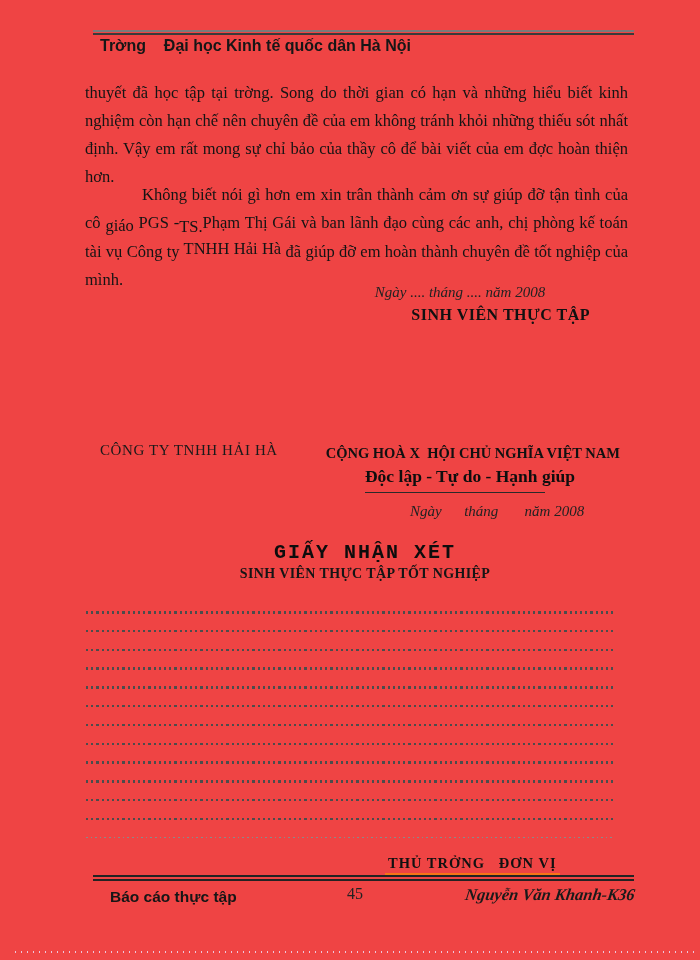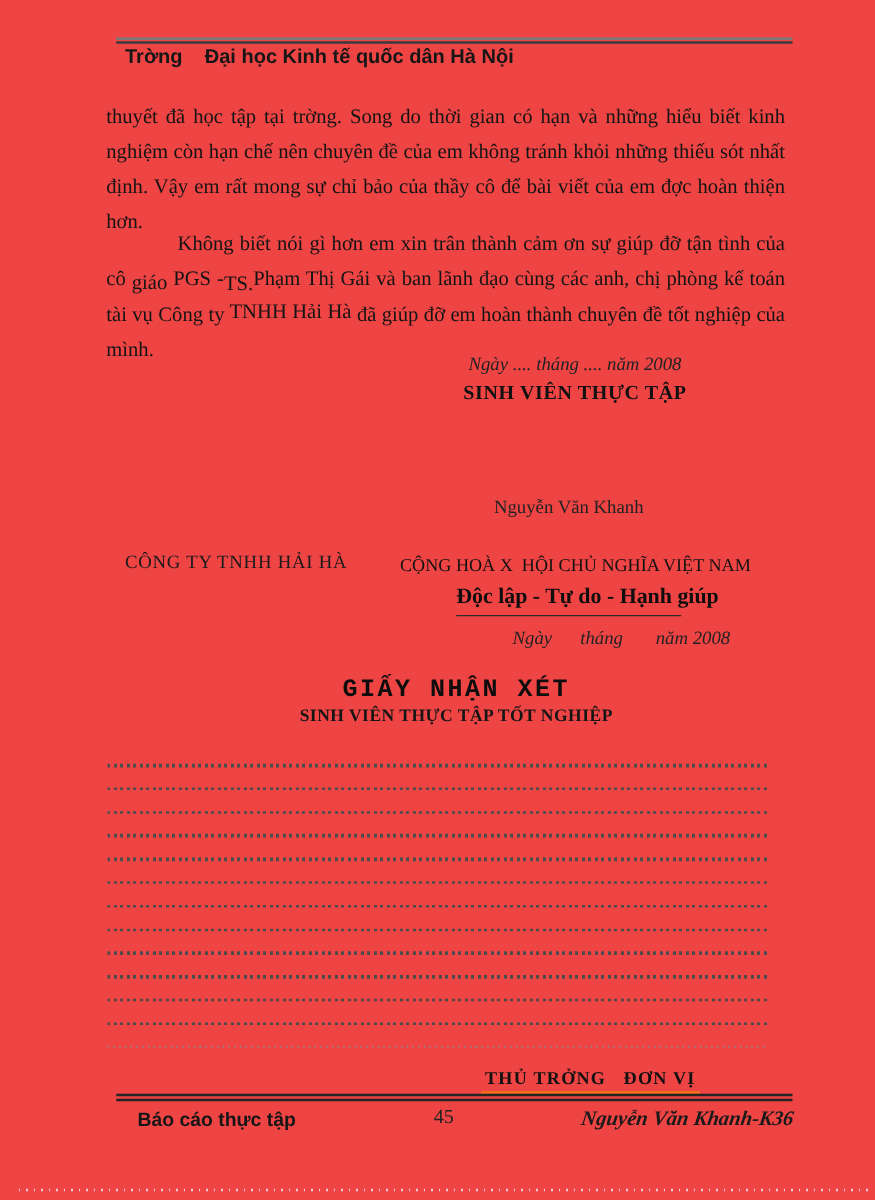--- a/index.html
+++ b/index.html
@@ -16,25 +16,25 @@
   }
   
   .para{left:85px;width:543px;font-size:16.5px;line-height:28px;text-align:justify;color:#141414;}
   .para1{top:62px;}
   .para2{top:164px;line-height:28.5px;text-indent:57px;}
   .lower-2{position:relative;top:3px;}
   .lower-3{position:relative;top:4px;}
   .raise-2{position:relative;top:-3px;}
   
   .sign-date{left:330px;top:284px;width:260px;text-align:center;font-style:italic;font-size:15px;color:#222;}
-  .sign-role{left:330px;top:306px;width:260px;text-align:center;font-weight:bold;font-size:16px;letter-spacing:0.5px;color:#111;}
+  .sign-role{left:330px;top:306px;width:260px;text-align:right;font-weight:bold;font-size:16px;letter-spacing:0.5px;color:#111;}
   .sign-name{left:350px;top:398px;width:210px;text-align:center;font-size:15px;color:#222;}
   
   .company{left:100px;top:442px;font-size:15px;letter-spacing:0.6px;color:#1a1a1a;}
-  .republic{left:320px;top:445px;width:300px;text-align:left;font-weight:normal;font-size:14.5px;white-space:pre;color:#111;}
+  .republic{left:320px;top:445px;width:300px;text-align:right;font-weight:bold;font-size:14.5px;white-space:pre;color:#111;}
   .motto{left:320px;top:466px;width:300px;text-align:center;font-weight:bold;font-size:17.5px;color:#0e0e0e;}
   .motto-rule{left:365px;top:492px;width:180px;height:0;border-top:1.5px solid #2a2a2a;}
   .letter-date{left:410px;top:503px;width:210px;text-align:left;font-style:italic;font-size:15px;white-space:pre;color:#222;}
   
   .title-main{left:200px;top:541px;width:330px;text-align:center;font-weight:bold;font-size:20px;letter-spacing:2px;color:#0d0d0d;font-family:Liberation Mono, monospace;}
   .title-sub{left:165px;top:566px;width:400px;text-align:center;font-weight:bold;font-size:14px;letter-spacing:0.4px;color:#151515;}
   
   .comment-lines{left:86px;top:611px;width:529px;}
   .dotted-line{
     height:2.5px;margin-bottom:16.3px;
@@ -64,21 +64,20 @@
   <div class="abs top-rule"></div>
 
   <div class="abs header-school">Trờng    Đại học Kinh tế quốc dân Hà Nội</div>
 
   <p class="abs para para1">thuyết đã học tập tại trờng.  Song do thời gian có hạn và những hiểu biết kinh nghiệm còn hạn chế nên chuyên đề của em không tránh khỏi những thiếu sót nhất định. Vậy em rất mong sự chỉ bảo của  thầy cô để bài viết của em đợc hoàn thiện hơn.</p>
 
   <p class="abs para para2"><span>Không biết nói gì hơn em xin trân thành cảm ơn sự giúp đỡ tận tình của cô </span><span class="lower-2">giáo</span><span> PGS -</span><span class="lower-3">TS.</span><span>Phạm Thị Gái</span><span> và ban lãnh đạo cùng các anh, chị phòng kế toán tài vụ Công ty </span><span class="raise-2">TNHH Hải Hà</span><span> đã giúp đỡ em hoàn thành chuyên đề tốt nghiệp của mình.</span></p>
 
   <div class="abs sign-date">Ngày ....  tháng  .... năm 2008</div>
   <div class="abs sign-role">SINH VIÊN THỰC TẬP</div>
-  <div class="abs sign-name">Nguyễn Văn Khanh</div>
 
   <div class="abs company">CÔNG TY TNHH HẢI HÀ</div>
   <div class="abs republic">CỘNG HOÀ X  HỘI CHỦ NGHĨA VIỆT NAM</div>
   <div class="abs motto">Độc lập - Tự do - Hạnh giúp</div>
   <div class="abs motto-rule"></div>
   <div class="abs letter-date">Ngày      tháng       năm 2008</div>
 
   <div class="abs title-main">GIẤY NHẬN XÉT</div>
   <div class="abs title-sub">SINH VIÊN THỰC TẬP TỐT NGHIỆP</div>
 

